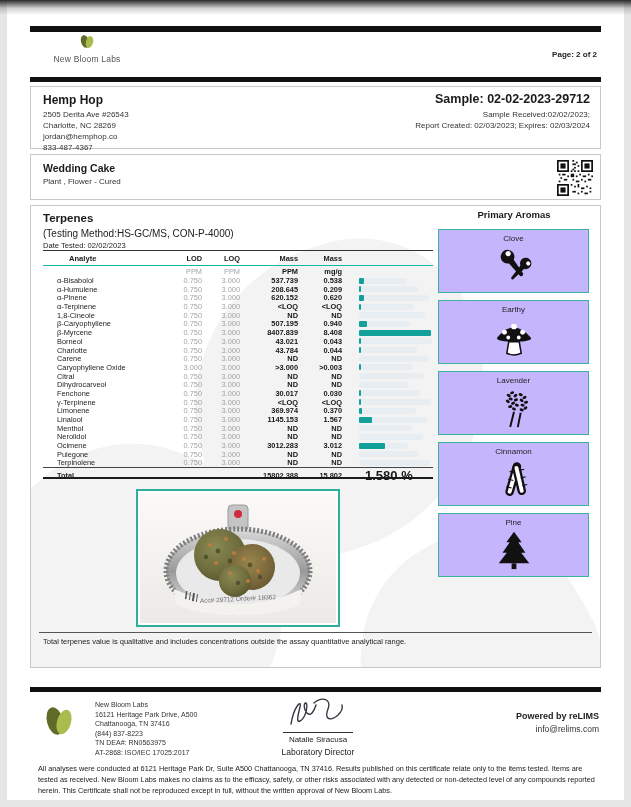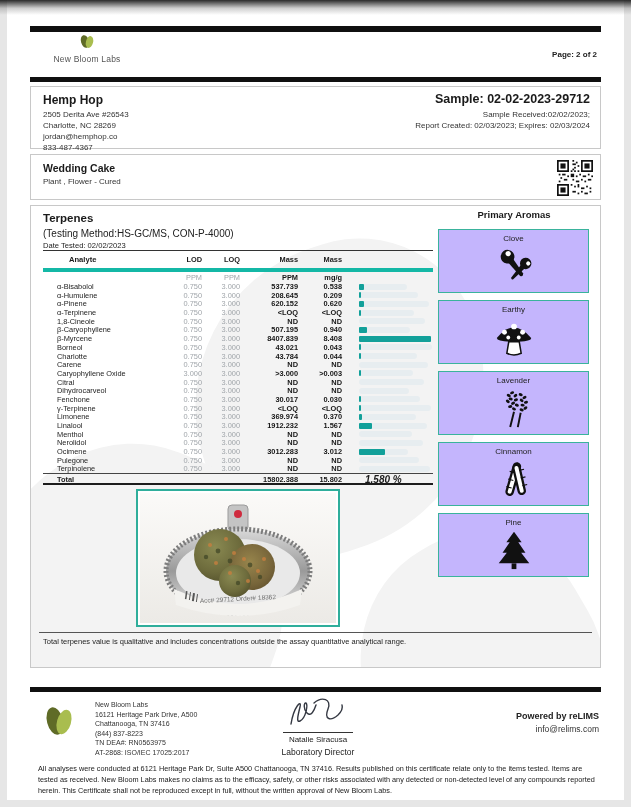--- a/index.html
+++ b/index.html
@@ -43,37 +43,37 @@
   .wm2 { left:-50px; top:240px; width:300px; height:330px; border-radius:48% 52% 42% 58%; transform:rotate(22deg); }
   .wm3 { left:330px; top:330px; width:240px; height:260px; border-radius:55% 45% 50% 50%; transform:rotate(-30deg); }
 
   .terp-head { position:absolute; left:12px; top:6px; z-index:2; }
   .terp-head .t { font-size:11.5px; font-weight:700; }
   .terp-head .m { font-size:10px; color:#222; margin-top:4px; }
   .terp-head .d { font-size:7.6px; color:#222; margin-top:2px; }
 
   .ttable { position:absolute; left:12px; top:44px; width:390px; z-index:2; }
   .t-grid { display:grid; grid-template-columns:124px 50px 42px 56px 40px 1fr; align-items:center; }
-  .t-headrow { border-top:1px solid #333; border-bottom:4px solid #14b8a6; height:22px; font-size:7.6px; font-weight:700; }
+  .t-headrow { border-top:1px solid #333; border-bottom:1px solid #14b8a6; height:16px; font-size:7.6px; font-weight:700; }
   .t-headrow .h-an { padding-left:26px; }
   .t-unitrow { height:10px; font-size:7.4px; }
   .c-an { padding-left:14px; font-size:7.4px; color:#222; white-space:nowrap; }
   .c-num { text-align:right; font-size:7.4px; white-space:nowrap; }
   .dim { color:#a0a5aa; }
   .strong { font-weight:700; color:#161616; }
   .u-lod,.col-lod { padding-right:15px; }
   .u-loq,.col-loq { padding-right:19px; }
   .u-ppm,.col-ppm { padding-right:17px; }
   .u-mgg,.col-mgg { padding-right:13px; }
   .t-row { height:8.7px; }
   .c-bar { position:relative; height:6px; padding-left:4px; }
   .c-bar .track { position:absolute; left:4px; top:0; height:6px; background:#e7edf0; border-radius:3px; }
   .c-bar .fill { position:absolute; left:4px; top:0; height:6px; background:#12a09a; border-radius:1px; }
   .t-totalrow { border-top:1px solid #444; border-bottom:2.5px solid #1c1c1c; height:12px; font-size:7.5px; font-weight:700; }
-  .t-totalrow .pct { padding-left:10px; font-weight:700; font-size:10px;font-style:italic; }
+  .t-totalrow .pct { padding-left:10px; font-weight:700; font-size:13px; }
 
   
   .aromas { position:absolute; left:407px; top:3px; width:152px; z-index:2; }
   .aromas .title { text-align:center; font-size:9.5px; font-weight:700; margin-bottom:9px; }
   .aroma-card { width:151px; height:64px; border:1.5px solid #3ab39c; background:#c4b5fd; margin-bottom:7px; text-align:center; padding-top:4px; }
   .aroma-card .lbl { font-size:8px; color:#222; }
   .aroma-card svg { display:block; margin:2px auto 0; }
 
   
   .photo-frame { position:absolute; left:105px; top:283px; width:204px; height:138px; border:2px solid #2fae9b; background:#fff; padding:2px; z-index:2; }
@@ -390,21 +390,21 @@
             <span class="c-num strong col-mgg">0.370</span>
             <span class="c-bar">
               <span class="track" style="width: 57px;"></span>
               <span class="fill" style="width: 3.16841px;"></span>
             </span>
           </div>
           <div class="t-grid t-row">
             <span class="c-an">Linalool</span>
             <span class="c-num dim col-lod">0.750</span>
             <span class="c-num dim col-loq">3.000</span>
-            <span class="c-num strong col-ppm">1912.232</span>
+            <span class="c-num strong col-ppm">1145.153</span>
             <span class="c-num strong col-mgg">1.567</span>
             <span class="c-bar">
               <span class="track" style="width: 68px;"></span>
               <span class="fill" style="width: 13.4186px;"></span>
             </span>
           </div>
           <div class="t-grid t-row">
             <span class="c-an">Menthol</span>
             <span class="c-num dim col-lod">0.750</span>
             <span class="c-num dim col-loq">3.000</span>

